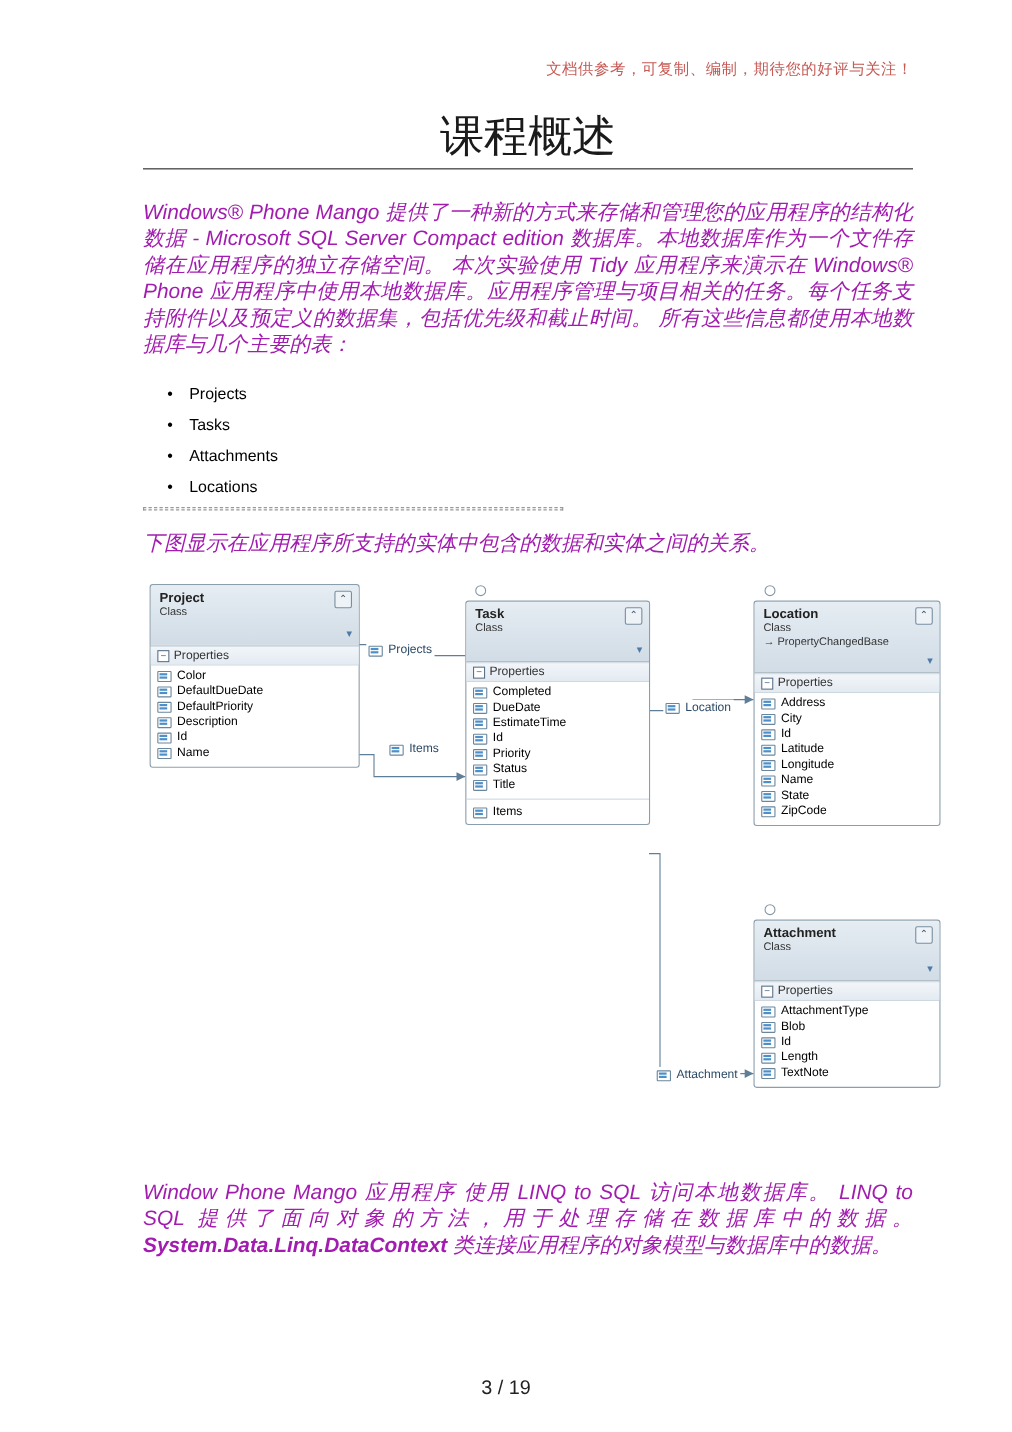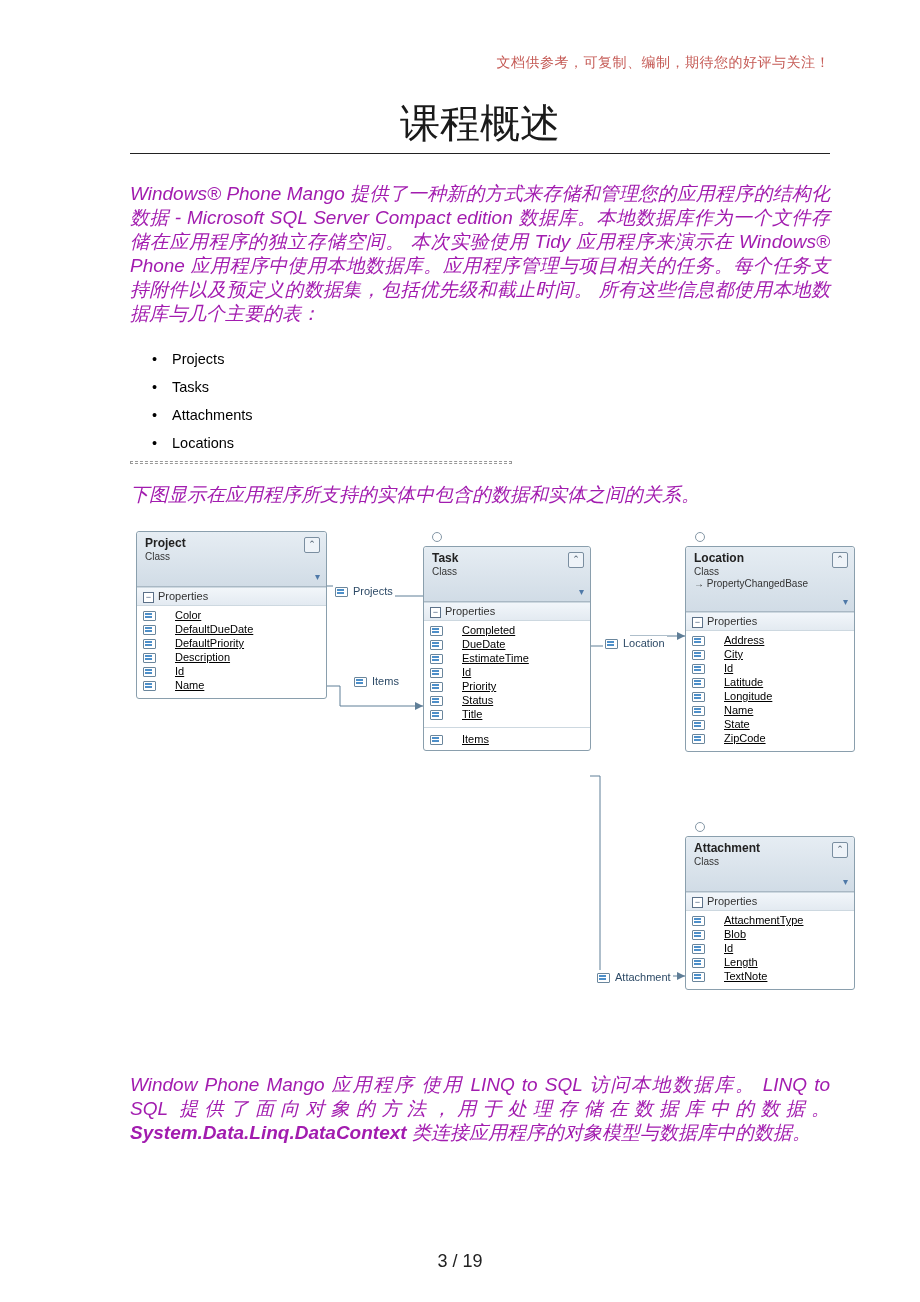--- a/index.html
+++ b/index.html
@@ -129,21 +129,21 @@
     width: 9px; height: 9px;
     border: 1px solid #5b7088;
     text-align: center;
     font-size: 9px;
     line-height: 8px;
     margin-right: 4px;
     color: #4a6280;
     background: #fff;
   }
   .entity .props { padding: 2px 4px 6px 4px; }
-  .entity .prow { display: flex; align-items: center; gap: 19px; padding: 1px 2px; text-decoration: underline; }
+  .entity .prow { display: flex; align-items: center; gap: 5px; padding: 1px 2px; }
   .prop-icon {
     display: inline-block;
     width: 13px; height: 11px;
     position: relative;
   }
   .prop-icon::before {
     content: "";
     position: absolute;
     left: 0; top: 1px;
     width: 11px; height: 8px;

